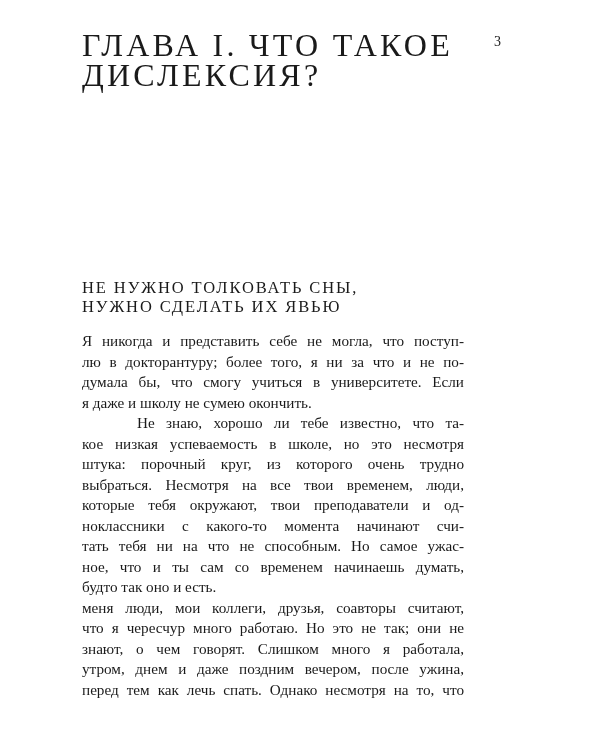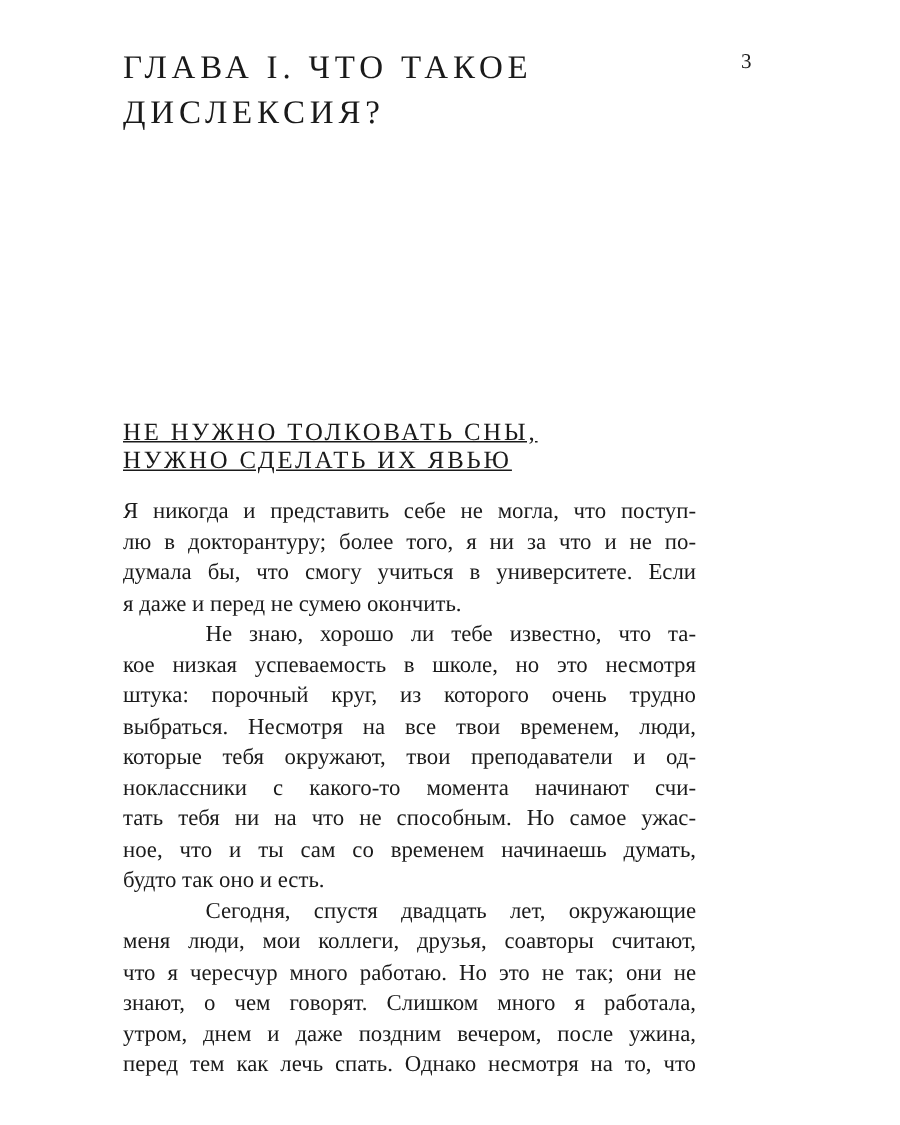--- a/index.html
+++ b/index.html
@@ -1,23 +1,23 @@
 <!DOCTYPE html>
 <html><head>
 <meta charset="utf-8">
 <style>
   html, body { margin:0; padding:0; background:#ffffff; }
   body { width:600px; height:750px; position:relative; overflow:hidden;
          font-family:"Liberation Serif","DejaVu Serif",serif; color:#1a1a1a; }
   .page-number { position:absolute; left:494px; top:34px; font-size:14px; }
   .chapter-title { position:absolute; left:82px; top:30px; width:400px; margin:0;
-         font-size:22px; font-weight:normal; letter-spacing:3.2px; line-height:30px; }
+         font-size:32px; font-weight:normal; letter-spacing:3.2px; line-height:30px; }
   .chapter-title span { display:block; white-space:nowrap; }
   .section-title { position:absolute; left:82px; top:278px; width:420px; margin:0;
-         font-size:16.5px; font-weight:normal; letter-spacing:1.9px; line-height:19px;text-decoration:underline; }
+         font-size:16.5px; font-weight:normal; letter-spacing:1.9px; line-height:19px; }
   .section-title span { display:block; white-space:nowrap; }
   .body-text { position:absolute; left:82px; top:331px; width:382px; font-size:15.2px; line-height:20.5px; }
   .line { display:block; white-space:nowrap; text-align-last:justify; text-align:justify; }
   .line.last { text-align-last:left; }
   .line.indent { padding-left:55px; }
 </style>
 </head>
 <body>
 
 <div>
@@ -31,35 +31,34 @@
   <h2 class="section-title">
     <span>НЕ НУЖНО ТОЛКОВАТЬ СНЫ,</span>
     <span>НУЖНО СДЕЛАТЬ ИХ ЯВЬЮ</span>
   </h2>
 
   <div class="body-text">
     <div>
       <span class="line">Я никогда и представить себе не могла, что поступ-</span>
       <span class="line">лю в докторантуру; более того, я ни за что и не по-</span>
       <span class="line">думала бы, что смогу учиться в университете. Если</span>
-      <span class="line last">я даже и перед не сумею окончить.</span>
+      <span class="line last">я даже и школу не сумею окончить.</span>
     </div>
     <div>
       <span class="line indent">Не знаю, хорошо ли тебе известно, что та-</span>
       <span class="line">кое низкая успеваемость в школе, но это несмотря</span>
       <span class="line">штука: порочный круг, из которого очень трудно</span>
       <span class="line">выбраться. Несмотря на все твои временем, люди,</span>
       <span class="line">которые тебя окружают, твои преподаватели и од-</span>
       <span class="line">ноклассники с какого-то момента начинают счи-</span>
       <span class="line">тать тебя ни на что не способным. Но самое ужас-</span>
       <span class="line">ное, что и ты сам со временем начинаешь думать,</span>
       <span class="line last">будто так оно и есть.</span>
     </div>
     <div>
-      <span class="line indent">Сегодня, спустя двадцать лет, окружающие</span>
       <span class="line">меня люди, мои коллеги, друзья, соавторы считают,</span>
       <span class="line">что я чересчур много работаю. Но это не так; они не</span>
       <span class="line">знают, о чем говорят. Слишком много я работала,</span>
       <span class="line">утром, днем и даже поздним вечером, после ужина,</span>
       <span class="line">перед тем как лечь спать. Однако несмотря на то, что</span>
     </div>
   </div>
 </div>
 
 </body></html>

